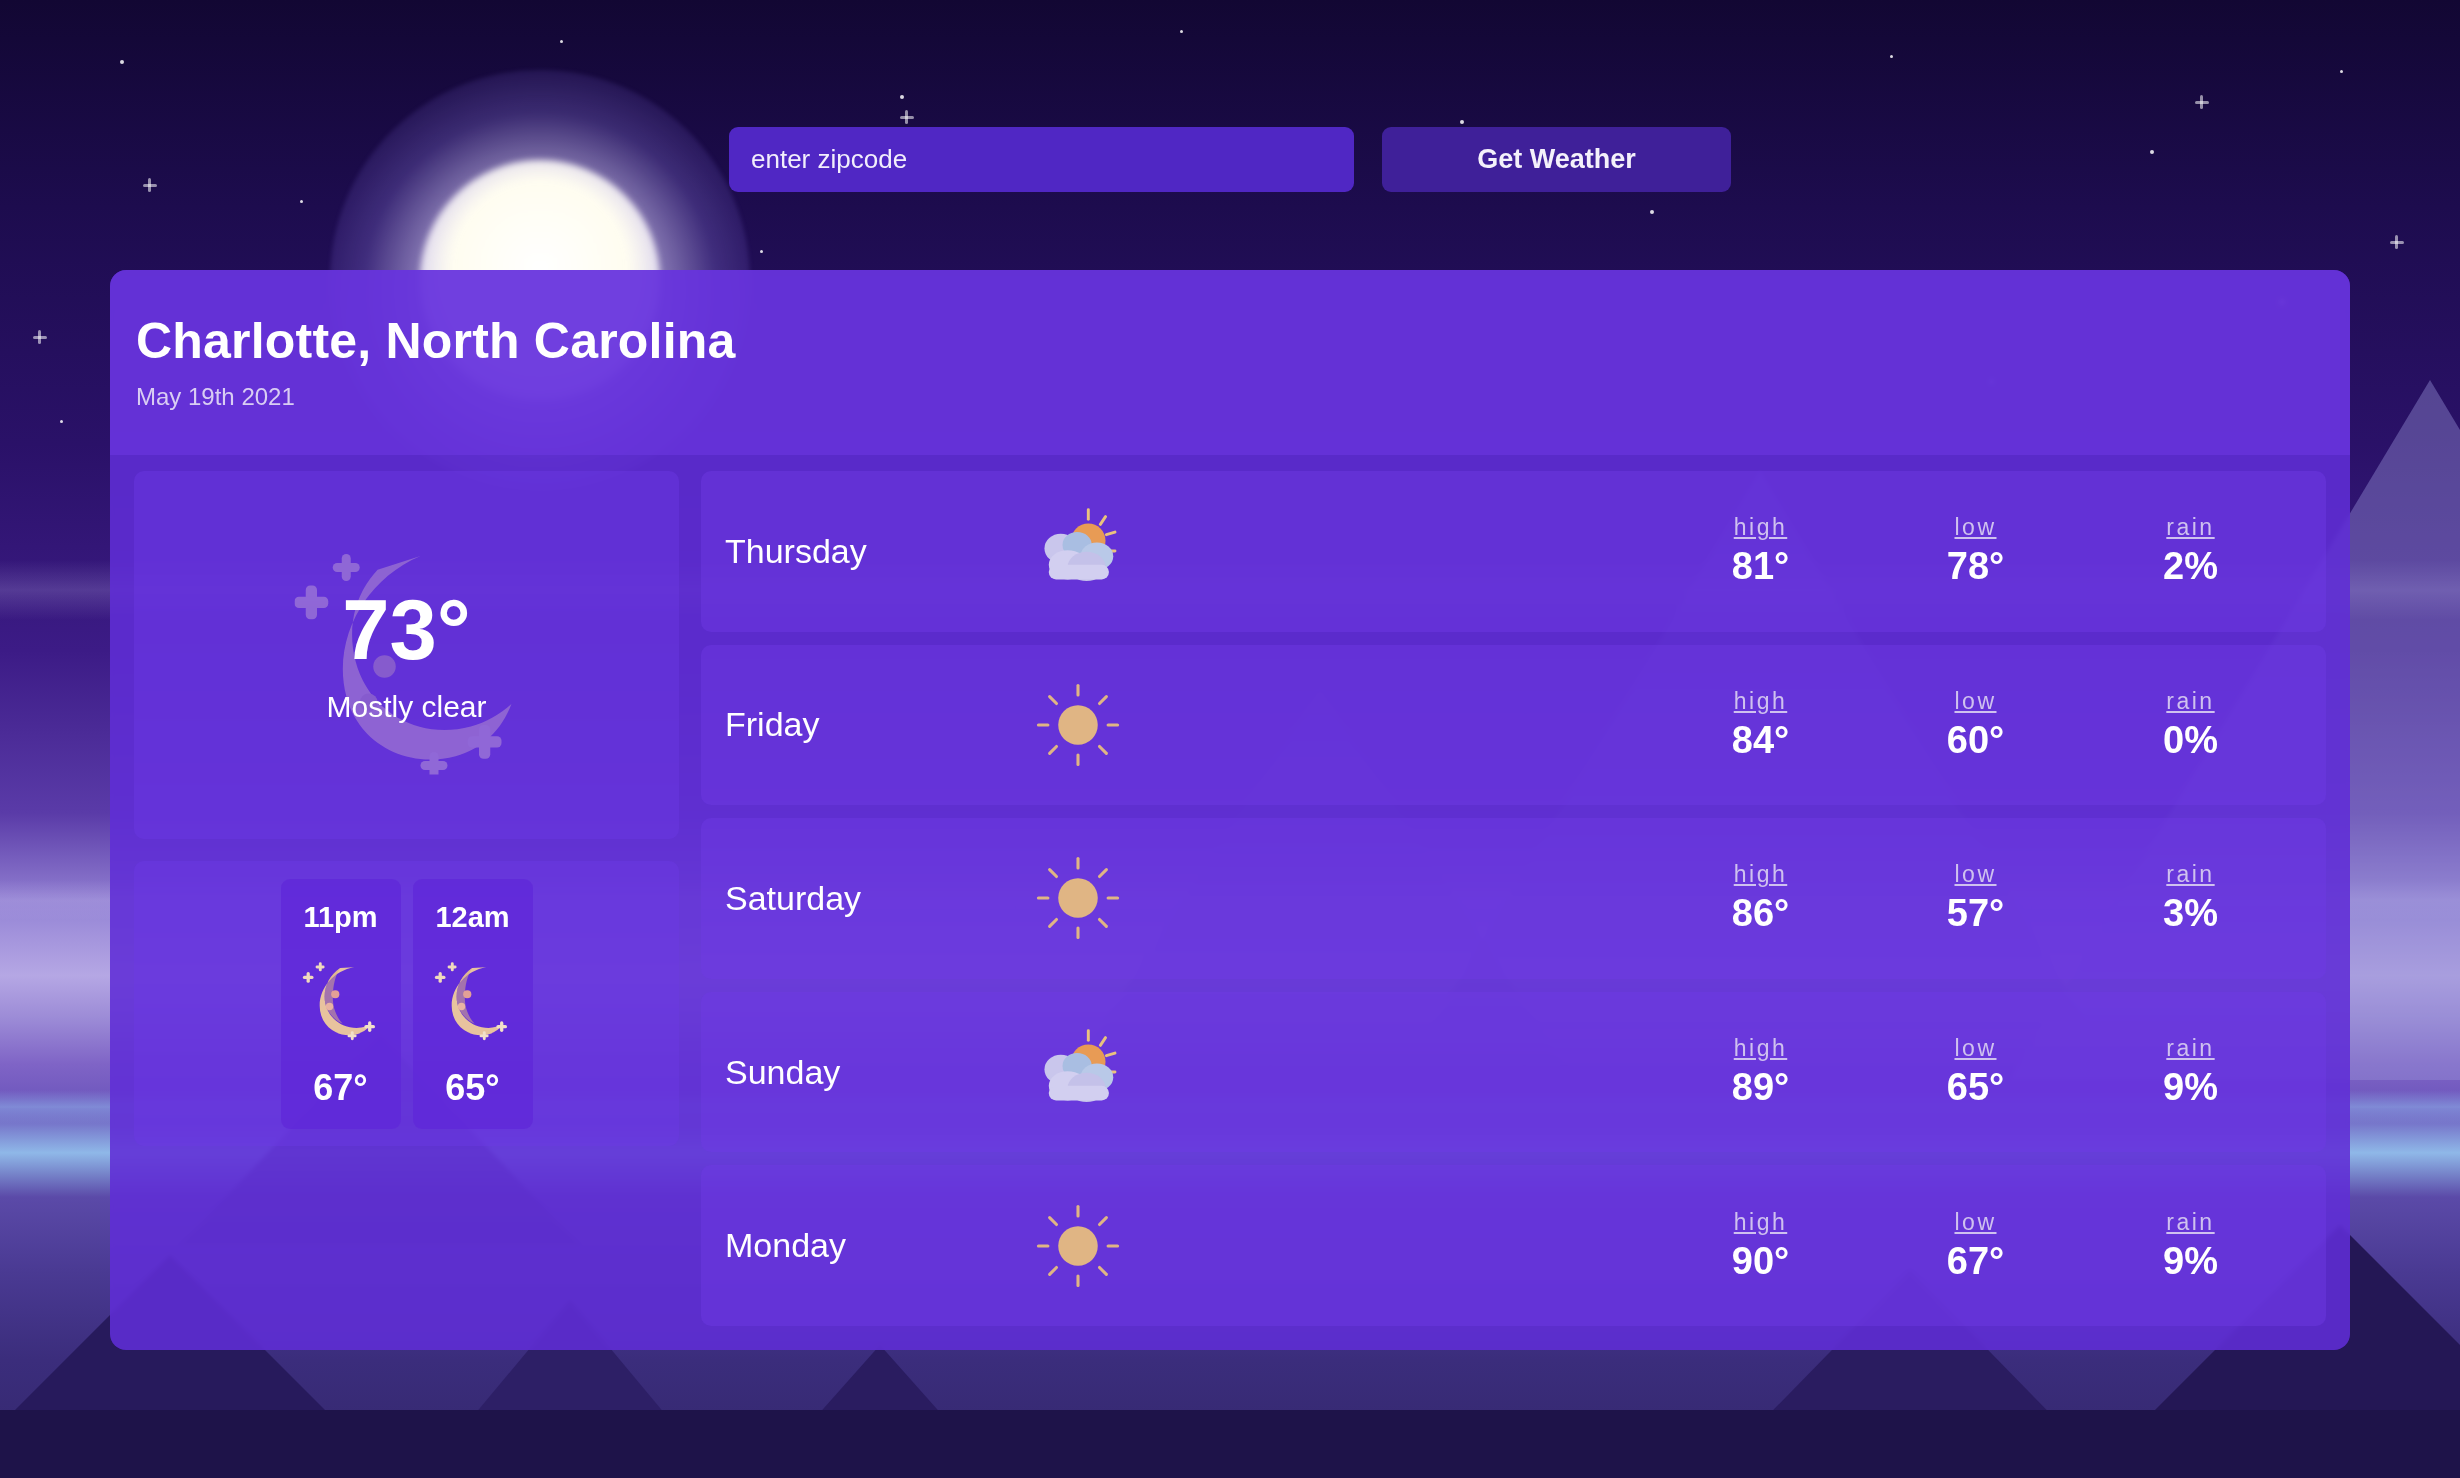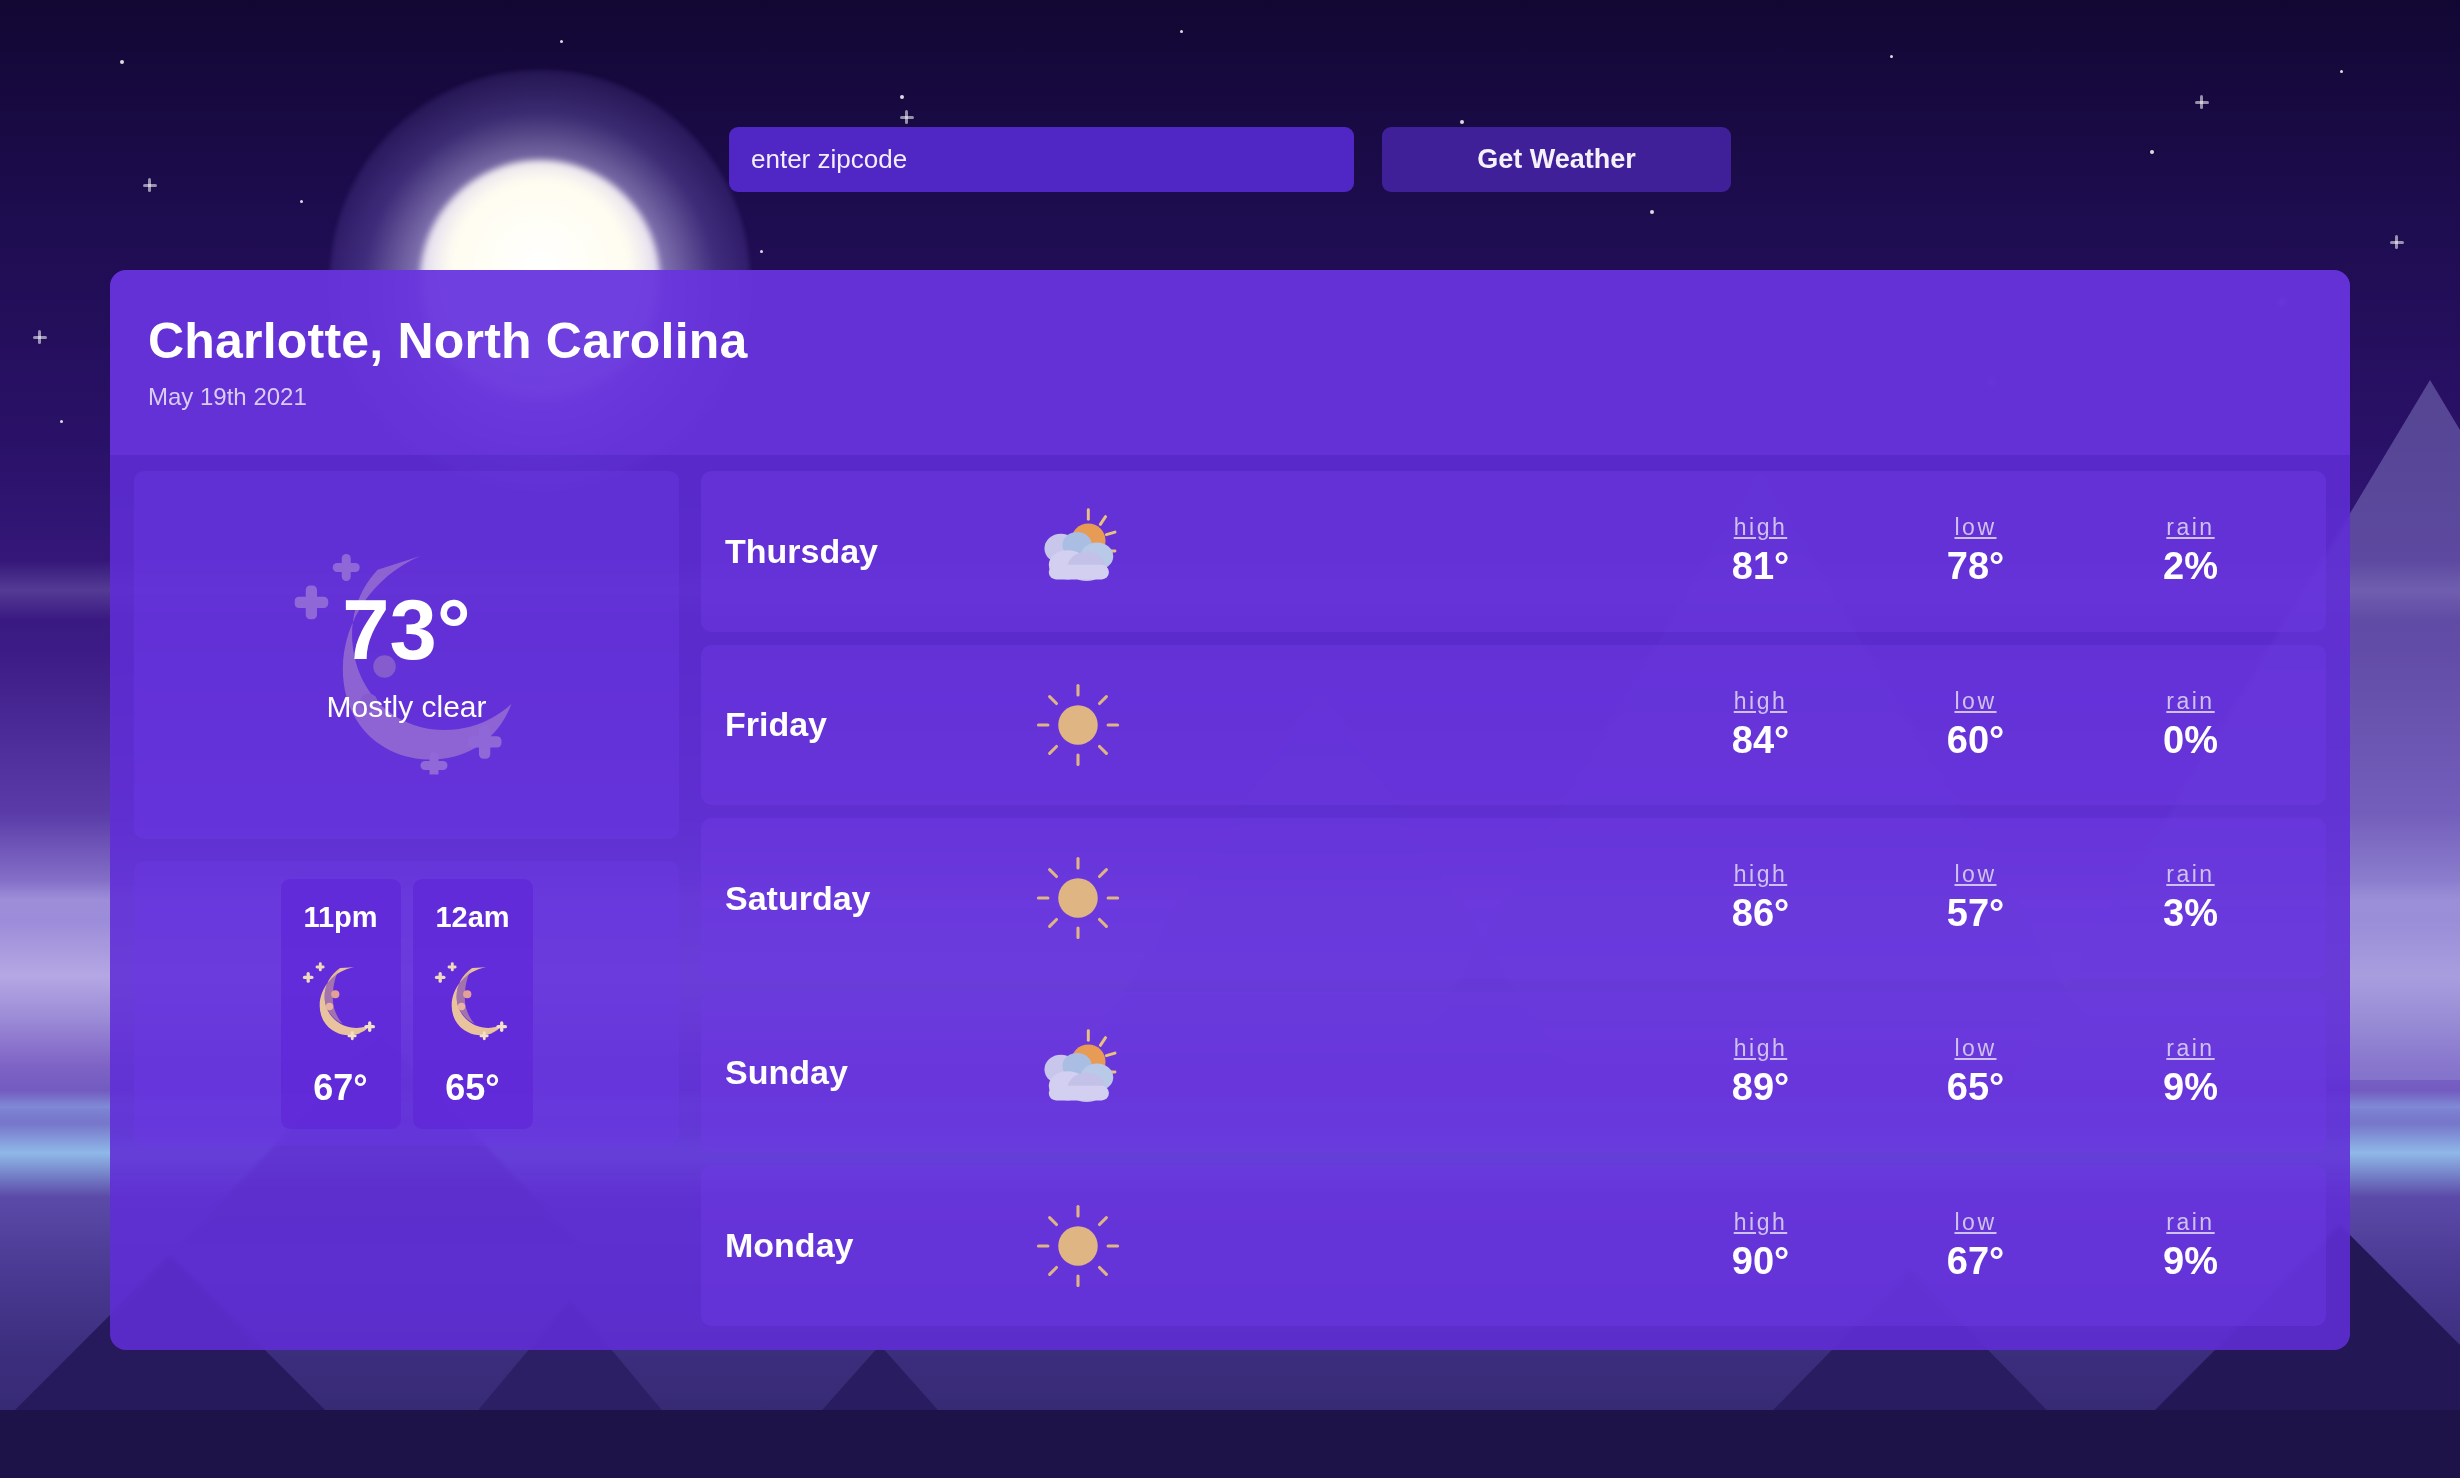--- a/index.html
+++ b/index.html
@@ -116,21 +116,21 @@
     left:110px; top:270px;
     width:2240px; height:1080px;
     border-radius:16px;
     background:rgba(96,45,214,0.88);
     backdrop-filter:blur(2px);
     z-index:20;
     overflow:hidden;
   }
   #card-header {
     height:185px;
-    padding:44px 0 0 38px;
+    padding:44px 0 0 26px;
     background:rgba(110,56,226,0.55);
   }
   #city-name {
     color:#fff; font-size:50px; font-weight:bold;
     letter-spacing:.2px; line-height:1.1;
   }
   #card-date {
     color:#d9cdf3; font-size:24px; margin-top:14px;
   }
 
@@ -200,21 +200,21 @@
   }
   .row {
     flex:1;
     border-radius:10px;
     background:rgba(110,58,228,0.45);
     display:flex; align-items:center;
     padding:0 28px 0 24px;
   }
   .row-day {
     width:300px;
-    color:#fff; font-size:34px; font-weight:700;
+    color:#fff; font-size:34px; font-weight:400;
   }
   .row-icon { width:86px; height:86px; margin-left:10px; }
   .row-spacer { flex:1; }
   .stat {
     width:215px;
     text-align:center;
     display:flex; flex-direction:column; align-items:center;
   }
   .stat-label {
     color:#cfc1ef; font-size:23px; letter-spacing:2.5px;

